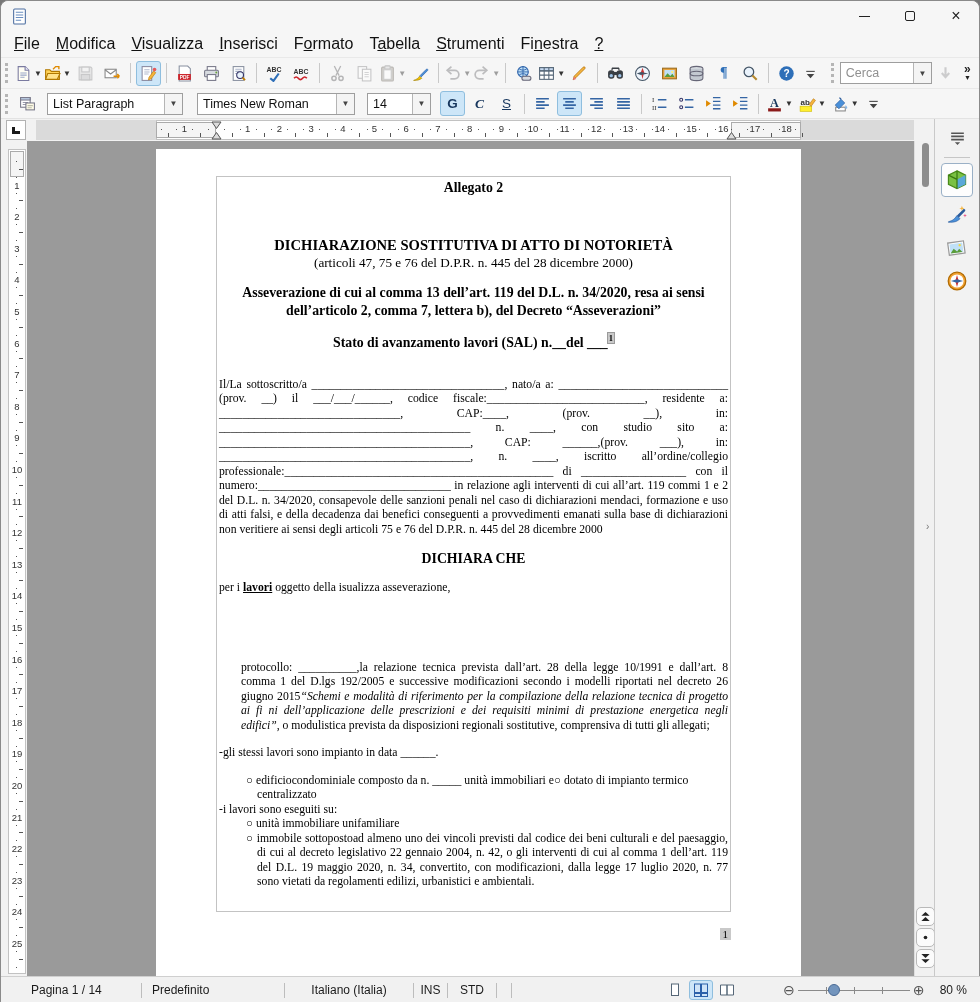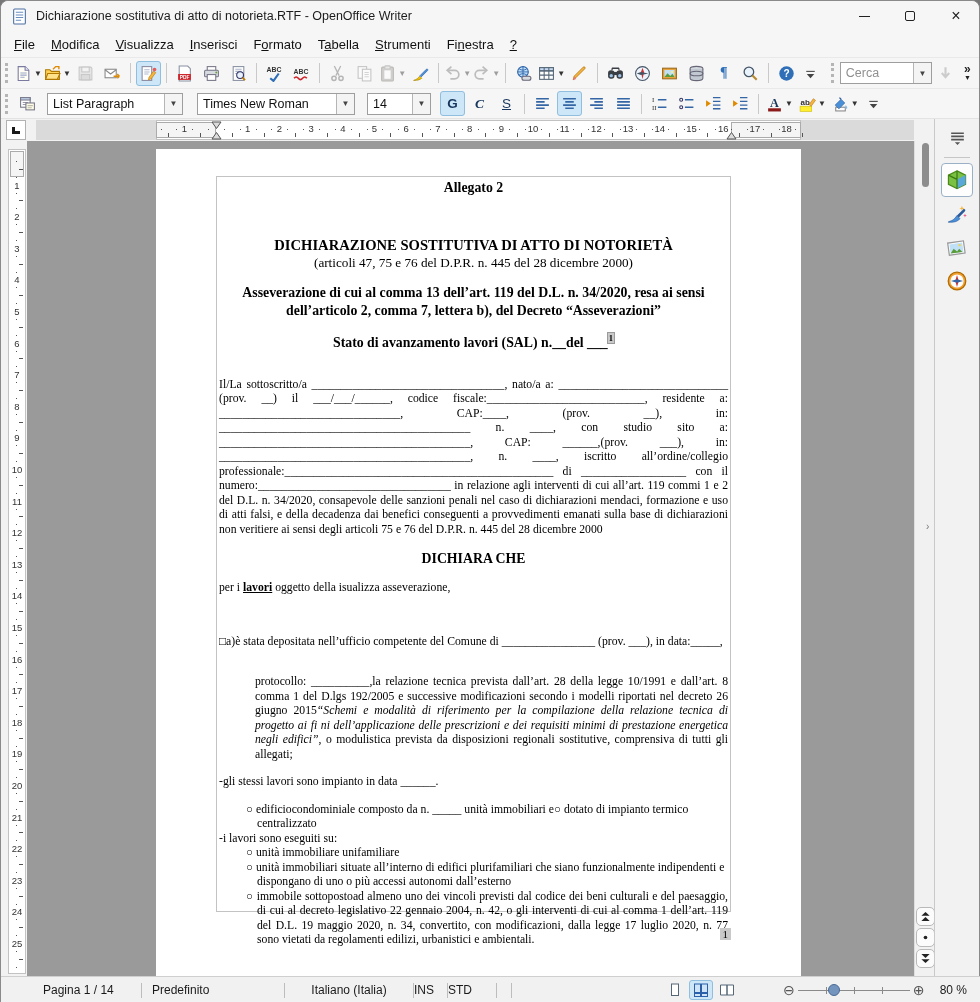--- a/index.html
+++ b/index.html
@@ -8,21 +8,21 @@
   
   .titlebar{position:absolute;top:0;left:0;right:0;height:30px;display:flex;align-items:center;padding-left:10px;border-radius:8px 8px 0 0;background:#f6f6f6}
   .appicon svg{width:17px;height:17px;display:block}
   .tb-title{font-size:12.5px;color:#1c1c1c;margin-left:8px;white-space:nowrap}
   .wctrl{margin-left:auto;display:flex;height:30px}
   .wbtn{width:46px;height:30px;display:flex;align-items:center;justify-content:center;color:#222}
   .min-glyph{width:11px;height:1px;background:#222}
   .max-glyph{width:10px;height:10px;border:1.2px solid #222;border-radius:2px}
   .close-glyph{font-size:16px;line-height:1}
   
-  .menubar{position:absolute;top:30px;left:0;right:0;height:26px;display:flex;align-items:center;padding-left:5px;font-size:13px;color:#111}
+  .menubar{position:absolute;top:30px;left:0;right:0;height:26px;display:flex;align-items:center;padding-left:5px;font-size:16px;color:#111}
   .menu-item{padding:3px 8px;white-space:nowrap}
   
   .tbar{position:absolute;left:0;right:0;display:flex;align-items:center;background:#f6f6f6;padding-left:2px}
   #tb1{top:56px;height:31px;border-top:1px solid #e9e9e9}
   #tb2{top:87px;height:31px;border-top:1px solid #e9e9e9;border-bottom:1px solid #e3e3e3}
   .tbtn{height:25px;min-width:25px;border:1px solid transparent;border-radius:3px;display:flex;align-items:center;justify-content:center;margin:0 1px;padding:0 1px}
   .tbtn.active{background:#cde6f8;border-color:#8fbede}
   .tbtn.disabled{opacity:.45;filter:grayscale(.85)}
   .tbtn .icon{display:flex}
   .tbtn .icon svg{width:17px;height:17px;display:block}
@@ -63,21 +63,21 @@
   
   .docarea{position:absolute;left:26px;top:140px;width:887px;height:835px;background:#9a9a9a;overflow:hidden}
   .page{position:absolute;left:129px;top:8px;width:645px;height:840px;background:#fff}
   .textframe{position:absolute;left:60px;top:27px;width:515px;height:736px;border:1px solid #c3c3c3;padding:2px 2px 0 2px}
   .para{font-family:"Liberation Serif",serif;font-size:11.7px;line-height:1.24;color:#000;min-height:13px}
   .para.blank{height:12px}
   .h{font-weight:bold;text-align:center;font-size:13.8px;line-height:1.3}
   .s15{font-size:14.6px}
   .c{text-align:center;font-size:13.2px}
   .j{text-align:justify}
-  .ind{margin-left:36px}
+  .ind{margin-left:22px}
   .li{padding-left:38px;text-indent:-11px}
   .b{font-weight:bold}.i{font-style:italic}.u{text-decoration:underline}
   .sup{vertical-align:super;font-size:8.5px}
   .shaded{background:#c9c9c9;outline:1px solid #9a9a9a;padding:0 1px}
   .pagenum{position:absolute;top:779px;right:70px;background:#c9c9c9;font:11px "Liberation Serif",serif;padding:0 3px}
   
   .vscroll{position:absolute;left:913px;top:140px;width:22px;height:835px;background:#f1f1f1;border-left:1px solid #dedede}
   .thumb{position:absolute;left:7px;top:2px;width:7px;height:44px;background:#8d8d8d;border-radius:4px}
   .sbtn{position:absolute;left:1px;width:19px;height:19px;background:#fbfbfb;border:1px solid #b9b9b9;border-radius:5px;display:flex;align-items:center;justify-content:center}
   .sbtn svg{width:11px;height:11px;display:block}
@@ -107,21 +107,20 @@
 
 <div class="window">
 
   <div class="titlebar">
     <span class="appicon">
         <svg viewBox="0 0 16 16">
           <rect x="2.5" y="1" width="11" height="14" rx="1" fill="#fff" stroke="#4a6da0"></rect>
           <path d="M4.5 4h7M4.5 6.5h7M4.5 9h7M4.5 11.5h5" stroke="#6a8ec0" stroke-width="1" fill="none"></path>
         </svg>
       </span>
-    <span class="tb-title">Dichiarazione sostitutiva di atto di notorieta.RTF - OpenOffice Writer</span>
     <div class="wctrl">
       <div class="wbtn">
           <span class="min-glyph"></span>
         </div>
       <div class="wbtn">
           <span class="max-glyph"></span>
         </div>
       <div class="wbtn">
           <span class="close-glyph">×</span>
         </div>
@@ -779,31 +778,29 @@
           <div class="para  blank"></div>
           <div class="para  blank"></div>
           <div class="para j"><span>Il/La sottoscritto/a _________________________________, nato/a a: _____________________________ (prov. __) il ___/___/______, codice fiscale:___________________________, residente a: _______________________________, CAP:____, (prov. __), in: ___________________________________________ n. ____, con studio sito a: ___________________________________________, CAP: ______,(prov. ___), in: ___________________________________________, n. ____, iscritto all’ordine/collegio professionale:______________________________________________ di __________________ con il numero:_________________________________ in relazione agli interventi di cui all’art. 119 commi 1 e 2 del D.L. n. 34/2020, consapevole delle sanzioni penali nel caso di dichiarazioni mendaci, formazione e uso di atti falsi, e della decadenza dai benefici conseguenti a provvedimenti emanati sulla base di dichiarazioni non veritiere ai sensi degli articoli 75 e 76 del D.P.R. n. 445 del 28 dicembre 2000</span></div>
           <div class="para  blank"></div>
           <div class="para h"><span>DICHIARA CHE</span></div>
           <div class="para  blank"></div>
           <div class="para "><span>per i </span><span class="b u">lavori</span><span> oggetto della isualizza asseverazione,</span></div>
           <div class="para  blank"></div>
           <div class="para  blank"></div>
           <div class="para  blank"></div>
-          <div class="para "><span>□a)è stata depositata nell’ufficio competente del Comune di ________________ (prov. ___), in data:_____,</span></div>
           <div class="para  blank"></div>
           <div class="para  blank"></div>
           <div class="para j ind"><span>protocollo: __________,la relazione tecnica prevista dall’art. 28 della legge 10/1991 e dall’art. 8 comma 1 del D.lgs 192/2005 e successive modificazioni secondo i modelli riportati nel decreto 26 giugno 2015</span><span class="i">“Schemi e modalità di riferimento per la compilazione della relazione tecnica di progetto ai fi ni dell’applicazione delle prescrizioni e dei requisiti minimi di prestazione energetica negli edifici”</span><span>, o modulistica prevista da disposizioni regionali sostitutive, comprensiva di tutti gli allegati;</span></div>
           <div class="para  blank"></div>
           <div class="para "><span>-gli stessi lavori sono impianto in data ______.</span></div>
           <div class="para  blank"></div>
           <div class="para li"><span>○ </span><span>edificiocondominiale composto da n. _____ unità immobiliari e○ dotato di impianto termico centralizzato</span></div>
           <div class="para "><span>-i lavori sono eseguiti su:</span></div>
           <div class="para li"><span>○ </span><span>unità immobiliare unifamiliare</span></div>
-          <div class="para li"><span>○ </span><span>unità immobiliari situate all’interno di edifici plurifamiliari che siano funzionalmente indipendenti e dispongano di uno o più accessi autonomi dall’esterno</span></div>
           <div class="para li j"><span>○ </span><span>immobile sottopostoad almeno uno dei vincoli previsti dal codice dei beni culturali e del paesaggio, di cui al decreto legislativo 22 gennaio 2004, n. 42, o gli interventi di cui al comma 1 dell’art. 119 del D.L. 19 maggio 2020, n. 34, convertito, con modificazioni, dalla legge 17 luglio 2020, n. 77 sono vietati da regolamenti edilizi, urbanistici e ambientali.</span></div>
         </div>
       <span class="pagenum">1</span>
     </div>
   </div>
 
   <div class="vscroll">
     <div class="thumb"></div>
     <div class="sbtn" style="top:766px">
         <span>
@@ -876,29 +873,29 @@
             <circle cx="9" cy="9" r="5.4" fill="#fff"></circle>
             <path d="M9 4L10.4 9 9 14 7.6 9z" fill="#cc3333"></path>
             <path d="M4 9l5-1.4L14 9l-5 1.4z" fill="#3465a4"></path>
           </svg>
         </span>
       </div>
     <span class="collapse">›</span>
   </div>
 
   <div class="statusbar">
-    <div class="scell" style="width:140px;padding-left:42px">Pagina 1 / 14</div>
+    <div class="scell" style="width:140px;padding-left:30px">Pagina 1 / 14</div>
     <div class="ssep"></div>
     <div class="scell" style="width:142px;padding-left:10px">Predefinito</div>
     <div class="ssep"></div>
     <div class="scell" style="width:128px;text-align:center">Italiano (Italia)</div>
     <div class="ssep"></div>
-    <div class="scell" style="width:33px;text-align:left">INS</div>
+    <div class="scell" style="width:33px;text-align:center">INS</div>
     <div class="ssep"></div>
-    <div class="scell" style="width:48px;">STD</div>
+    <div class="scell" style="width:48px;text-align:center">STD</div>
     <div class="ssep"></div>
     <div class="scell" style="width:14px"></div>
     <div class="ssep"></div>
     <div class="scell" style="width:150px"></div>
     <div class="vicon">
         <span>
           <svg viewBox="0 0 16 16">
             <rect x="4.5" y="2" width="7" height="11.5" fill="#fff" stroke="#567"></rect>
           </svg>
         </span>

